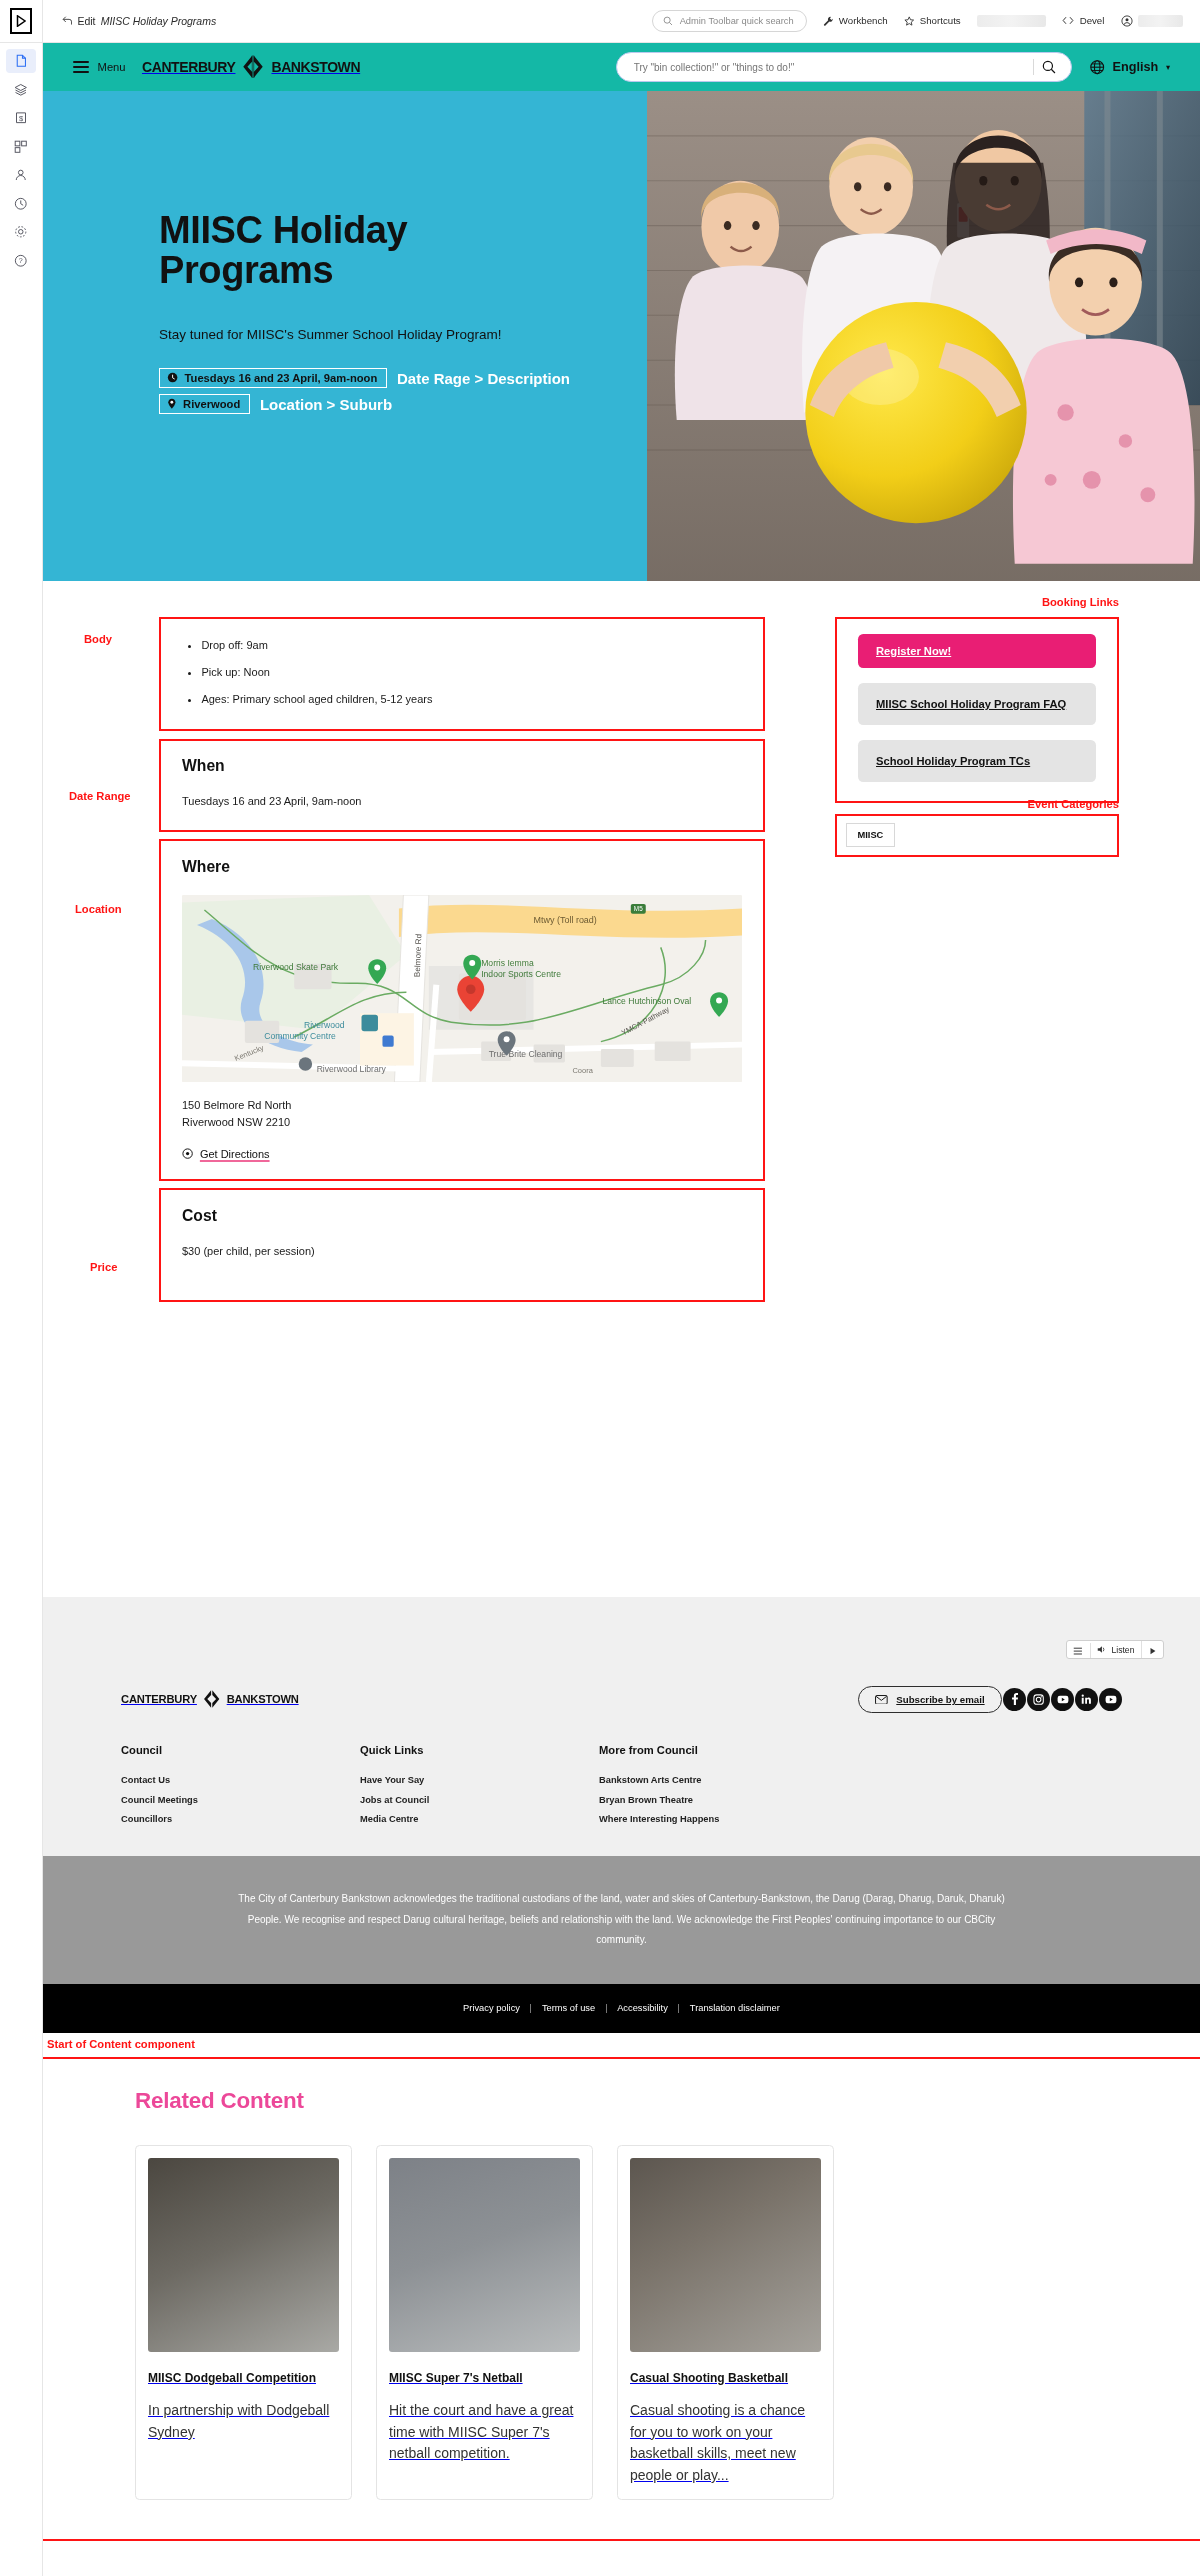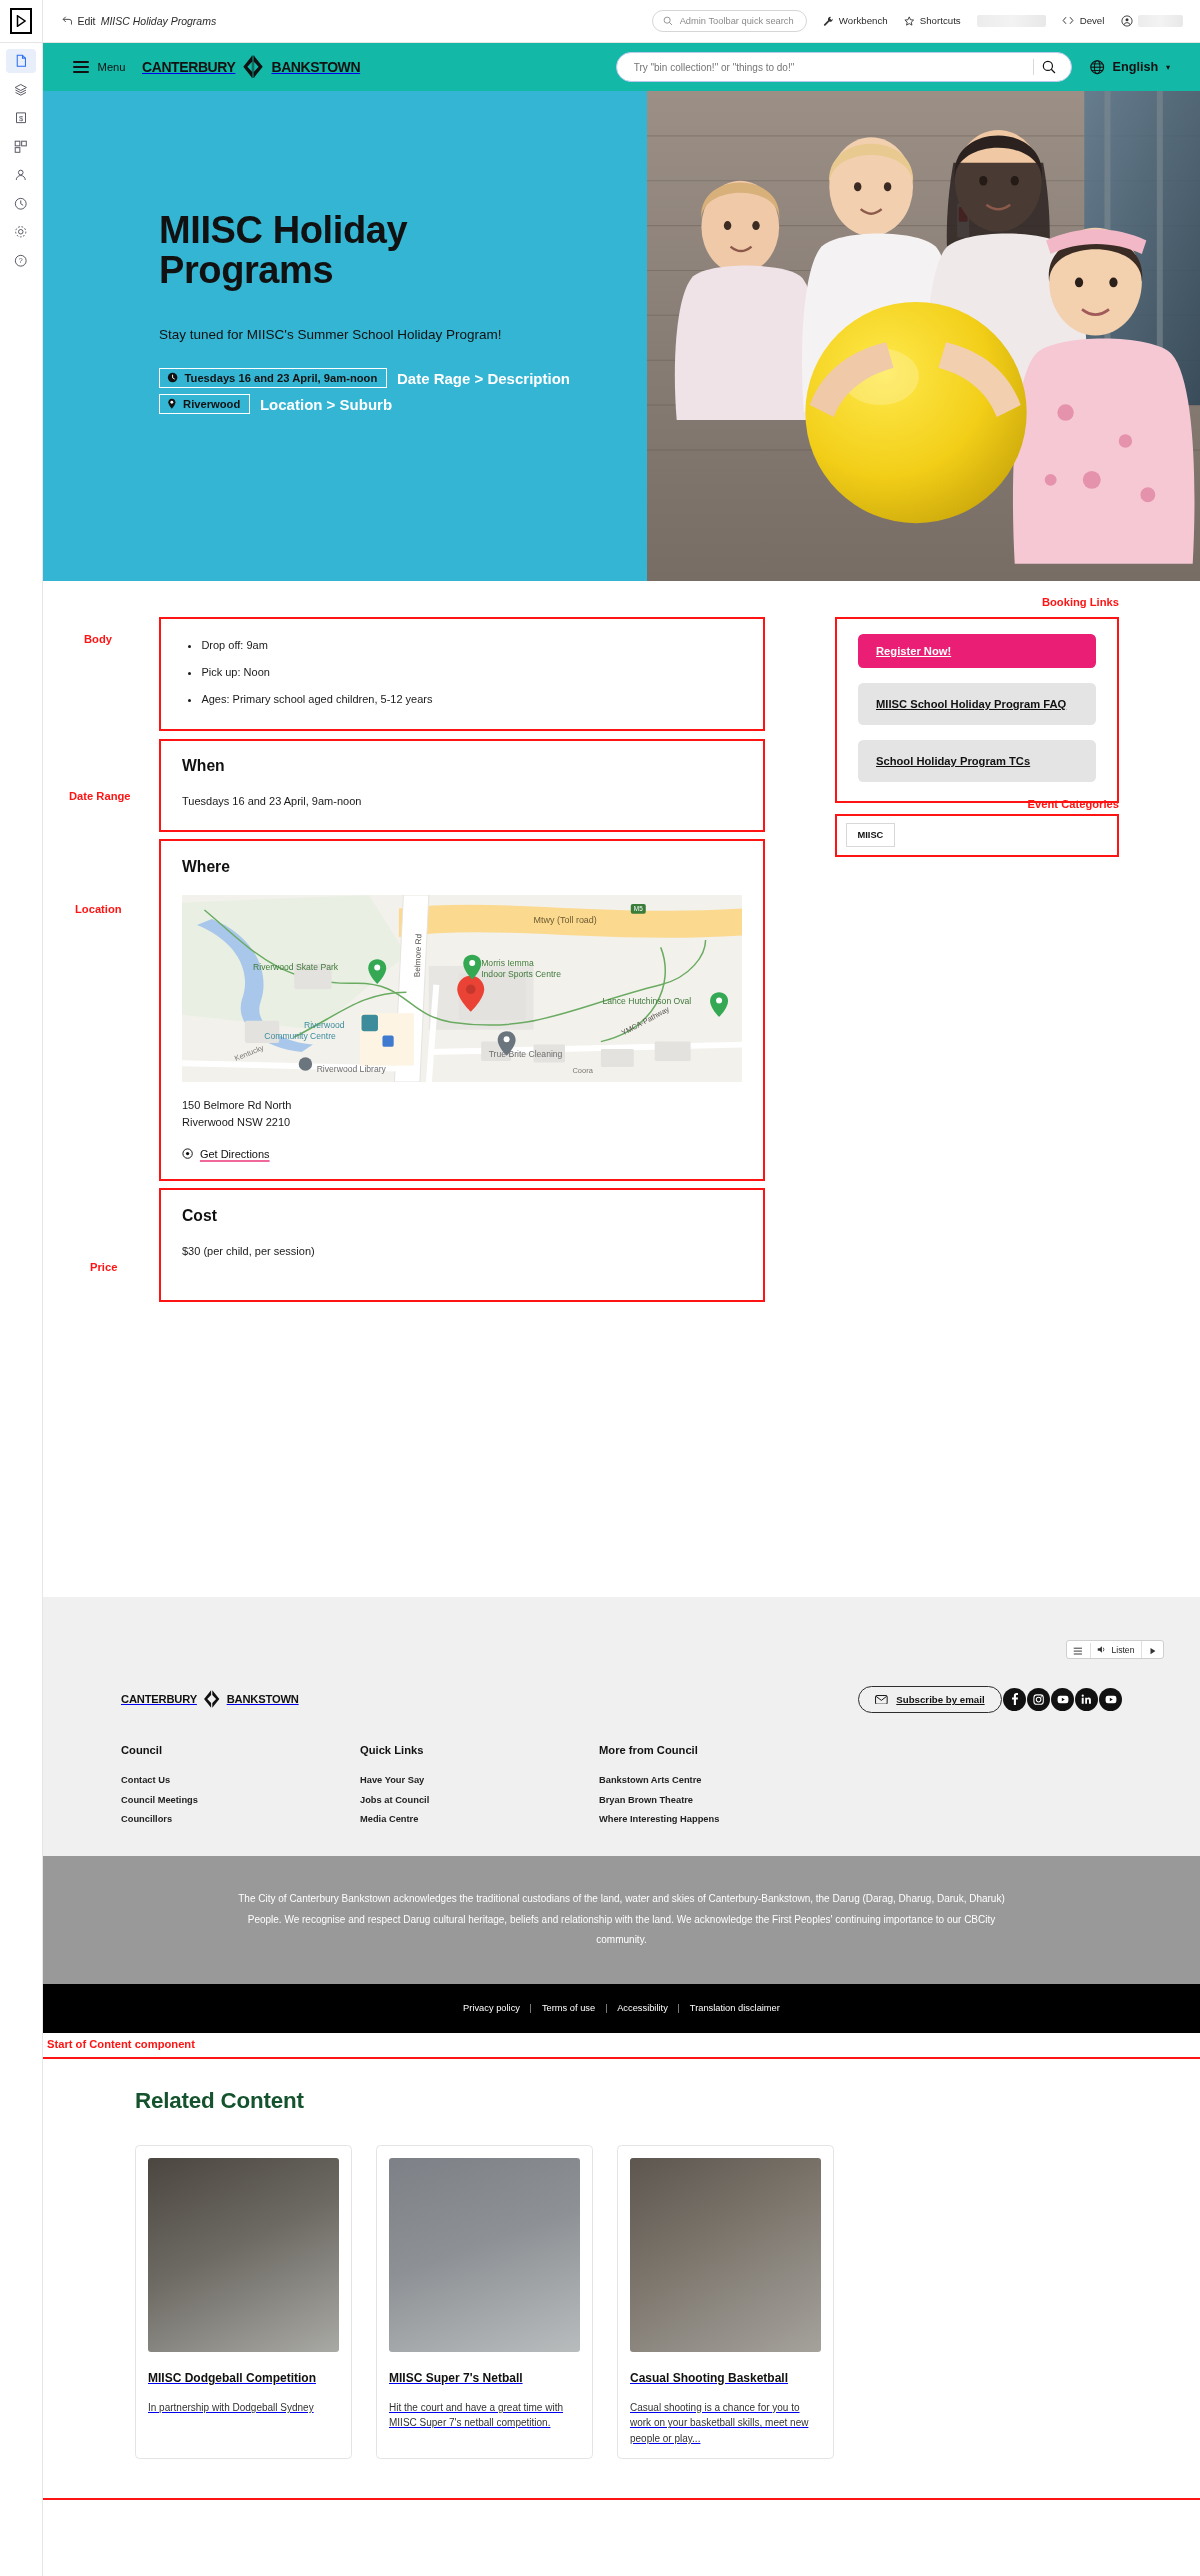--- a/index.html
+++ b/index.html
@@ -117,29 +117,29 @@
     display:flex; align-items:center; min-height: 42px; padding: 10.5px 18px; border-radius: 5.2px;
     background:#e4e4e4; color:#111; font-size: 11.2px; font-weight:600; margin-bottom: 15px; line-height:1.45;
   }
   .btn-sec:last-child { margin-bottom: 0; }
   .cat-inner { padding: 7.5px 9px; }
   .cat-chip { display:inline-block; border:0.7px solid #d8d8d8; padding: 6px 10.5px; font-size: 9.3px; font-weight: 700; color:#111;}
 
   
   .related-wrap { position:absolute; left: -39px; top: 1476px; width: 1199px; }
   .related-box { border: 2.2px solid #ff1414; padding: 24px 0 39px 0; background:#fff; }
-  .related-h { font-size: 22.4px; font-weight: 800; color:#14532d; margin: 4.5px 0 31px 129px; letter-spacing:-0.2px;}
+  .related-h { font-size: 22.4px; font-weight: 800; color:#ec4899; margin: 4.5px 0 31px 129px; letter-spacing:-0.2px;}
   .cards { display:flex; gap: 24px; padding-left: 129px; }
   .card { width: 217px; border: 0.7px solid #e4e4e4; border-radius: 4.5px; padding: 12px; background:#fff; }
   .card-img { width: 100%; height: 194px; border-radius: 3px; margin-bottom: 19.4px;}
   .c1 { background: linear-gradient(155deg,#4b4740 0%,#6d6a63 45%,#a9a9a5 100%); }
   .c2 { background: linear-gradient(160deg,#7d8187 0%,#8d9195 45%,#b9bcbd 100%); }
   .c3 { background: linear-gradient(150deg,#5c564f 0%,#7a736a 40%,#a5a29c 100%); }
   .card-title { font-size: 12px; font-weight: 800; color:#111; margin-bottom: 15px; }
-  .card-desc { font-size: 10px; color:#333; line-height: 1.55; }
+  .card-desc { font-size: 14px; color:#333; line-height: 1.55; }
 
   
   .footer { background:#f0f0f0; padding: 0 0 22.4px 0; position: relative;}
   .listen-row { display:flex; justify-content:flex-end; padding: 15px 36px 7.5px 0; }
   .listen-ctl { display:flex; align-items:flex-end; border:0.7px solid #cfcfcf; border-radius: 3px; overflow:hidden; background:#fff;margin-top:28px;}
   .listen-ctl > div { display:flex; align-items:center; gap:4.5px; padding: 3.7px 6.7px; font-size: 8.6px; color:#222; border-right:0.7px solid #e0e0e0;}
   .listen-ctl > div:last-child { border-right: 0; }
   .foot-top { display:flex; align-items:center; padding: 19.4px 36px 0 78px; }
   .foot-brand { display:flex; align-items:center; gap:5.2px;}
   .foot-brand-txt { font-size: 11.2px; font-weight: 800; color:#111; letter-spacing:-0.2px;}

